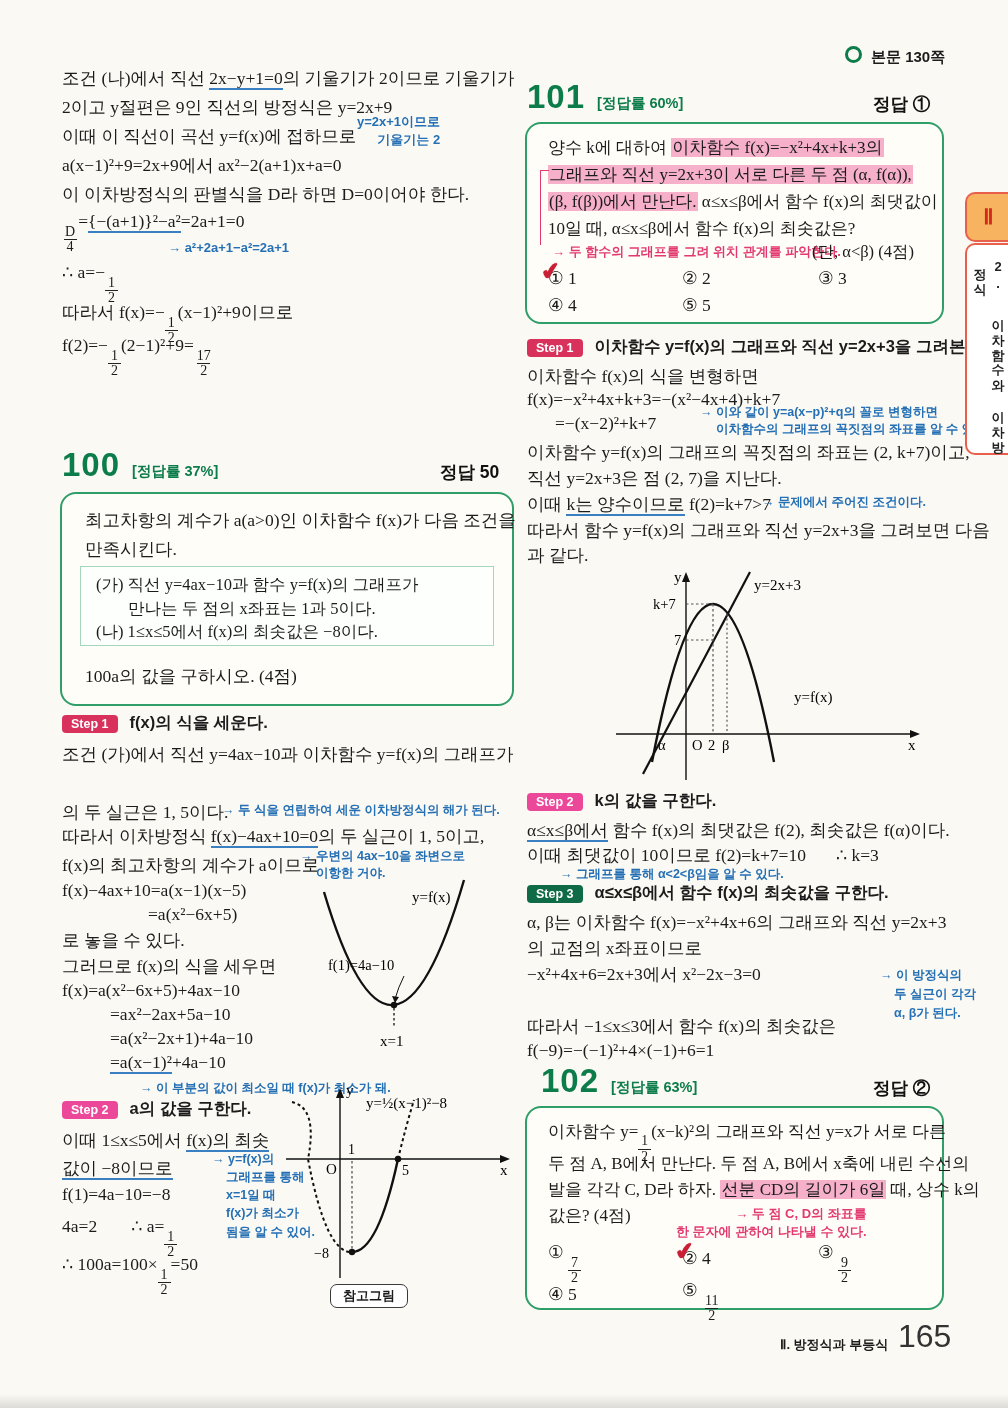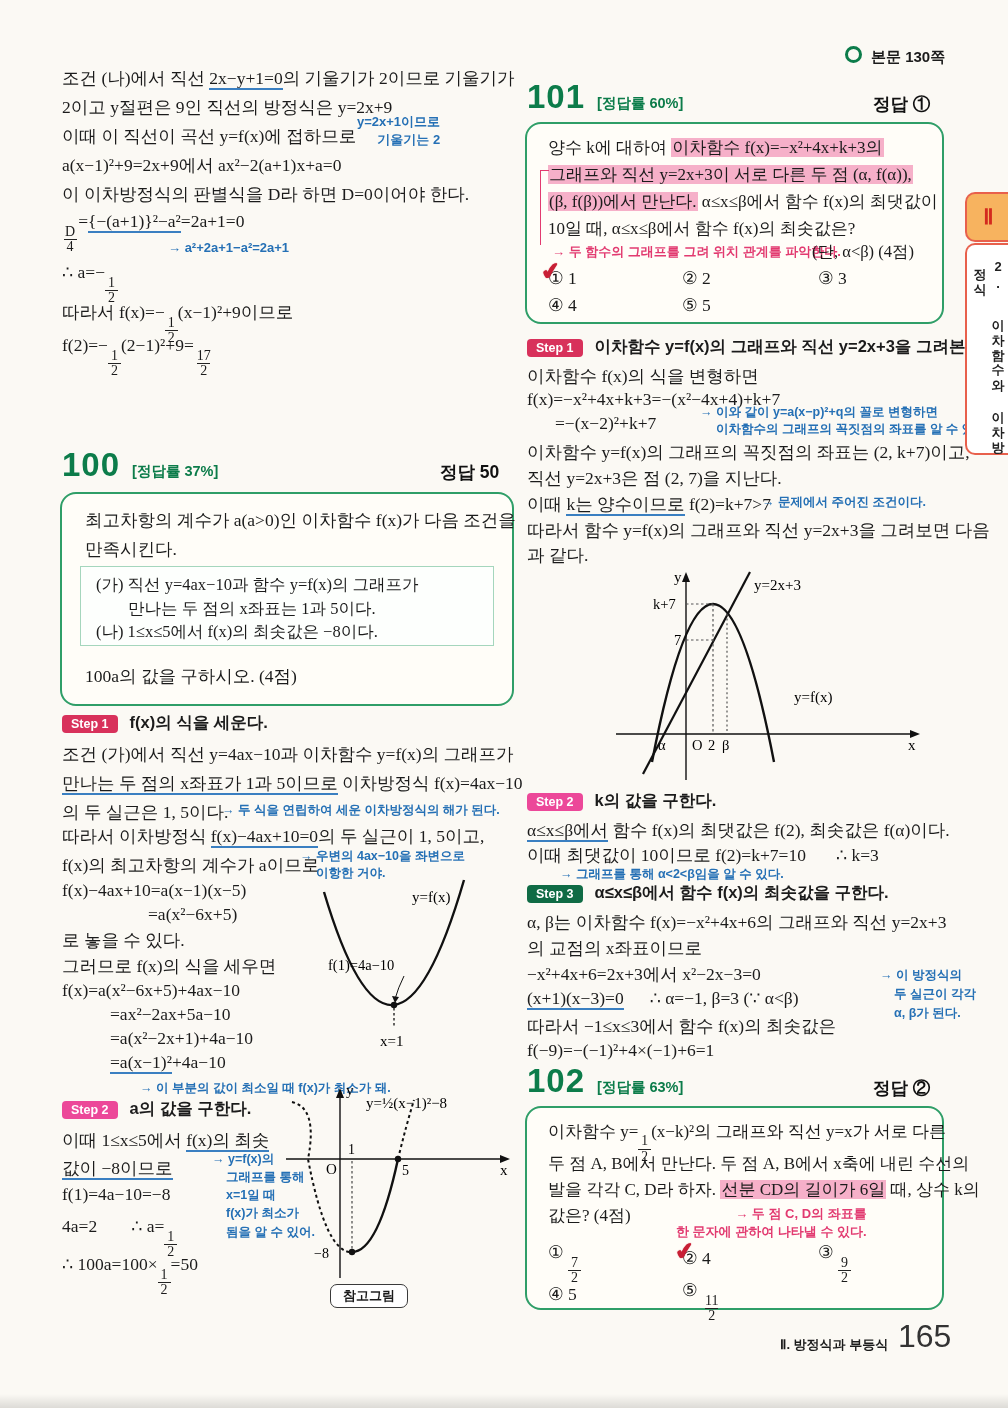--- a/index.html
+++ b/index.html
@@ -84,21 +84,20 @@
   <div class="m abs" style="left:96px;top:574px;font-size:16.5px;">(가) 직선 y=4ax−10과 함수 y=f(x)의 그래프가</div>
   <div class="m abs" style="left:128px;top:598px;font-size:16.5px;">만나는 두 점의 x좌표는 1과 5이다.</div>
   <div class="m abs" style="left:96px;top:621px;font-size:16.5px;">(나) 1≤x≤5에서 f(x)의 최솟값은 −8이다.</div>
   <div class="m abs" style="left:85px;top:664px;">100a의 값을 구하시오. (4점)</div>
 
   <div class="abs" style="left:62px;top:712px;">
     <span class="badge s1">Step 1</span>
     <span class="stitle" style="margin-left:8px;">f(x)의 식을 세운다.</span>
   </div>
   <div class="m abs" style="left:62px;top:742px;">조건 (가)에서 직선 y=4ax−10과 이차함수 y=f(x)의 그래프가</div>
-  <div class="m abs" style="left:62px;top:771px;"><span class="ub">만나는 두 점의 x좌표가 1과 5이므로</span><span> 이차방정식 f(x)=4ax−10</span></div>
   <div class="m abs" style="left:62px;top:800px;">의 두 실근은 1, 5이다.</div>
   <div class="note abs" style="left:222px;top:802px;font-size:12.5px;"><span class="arr">→</span> <span>두 식을 연립하여 세운 이차방정식의 해가 된다.</span></div>
   <div class="m abs" style="left:62px;top:824px;text-align:right;"><span>따라서 이차방정식 </span><span class="ub">f(x)−4ax+10=0</span><span>의 두 실근이 1, 5이고,</span></div>
   <div class="m abs" style="left:62px;top:853px;">f(x)의 최고차항의 계수가 a이므로</div>
   <div class="note abs" style="left:300px;top:848px;font-size:12.5px;">
     <div><span class="arr">→</span> <span>우변의 4ax−10을 좌변으로</span></div>
     <div style="margin-left:16px;">이항한 거야.</div>
   </div>
   <div class="m abs" style="left:62px;top:880px;">f(x)−4ax+10=a(x−1)(x−5)</div>
   <div class="m abs" style="left:148px;top:904px;">=a(x²−6x+5)</div>
@@ -235,30 +234,29 @@
   <div class="m abs" style="left:527px;top:843px;"><span>이때 최댓값이 10이므로 f(2)=k+7=10</span><span style="margin-left:30px;">∴ k=3</span></div>
   <div class="note abs" style="left:560px;top:866px;font-size:12.5px;"><span class="arr">→</span> <span>그래프를 통해 α&lt;2&lt;β임을 알 수 있다.</span></div>
 
   <div class="abs" style="left:527px;top:882px;">
     <span class="badge s3">Step 3</span>
     <span class="stitle" style="margin-left:8px;">α≤x≤β에서 함수 f(x)의 최솟값을 구한다.</span>
   </div>
   <div class="m abs" style="left:527px;top:910px;">α, β는 이차함수 f(x)=−x²+4x+6의 그래프와 직선 y=2x+3</div>
   <div class="m abs" style="left:527px;top:936px;">의 교점의 x좌표이므로</div>
   <div class="m abs" style="left:527px;top:962px;">−x²+4x+6=2x+3에서 x²−2x−3=0</div>
-  <div class="m abs" style="left:527px;top:988px;"><span class="ub">(x+1)(x−3)=0</span><span style="margin-left:26px;">∴ α=−1, β=3 (∵ α&lt;β)</span></div>
   <div class="note abs" style="left:880px;top:966px;font-size:12.5px;line-height:1.5;">
     <div><span class="arr">→</span> <span>이 방정식의</span></div>
     <div style="margin-left:14px;">두 실근이 각각</div>
     <div style="margin-left:14px;">α, β가 된다.</div>
   </div>
   <div class="m abs" style="left:527px;top:1014px;">따라서 −1≤x≤3에서 함수 f(x)의 최솟값은</div>
   <div class="m abs" style="left:527px;top:1040px;">f(−9)=−(−1)²+4×(−1)+6=1</div>
 
-  <div class="abs" style="left:527px;top:1062px;">
+  <div class="abs" style="left:541px;top:1062px;">
     <span class="pnum">102</span>
     <span class="rate" style="margin-left:8px;">[정답률 63%]</span>
   </div>
   <div class="ans abs" style="left:873px;top:1076px;">정답 ②</div>
 
   <div class="gbox abs" style="left:525px;top:1106px;width:415px;height:200px;"></div>
   <div class="m abs" style="left:548px;top:1120px;font-size:17px;"><span>이차함수 y=</span><span class="frac">
         <span class="fn">1</span>
         <span class="fd">2</span>
       </span><span>(x−k)²의 그래프와 직선 y=x가 서로 다른</span></div>

